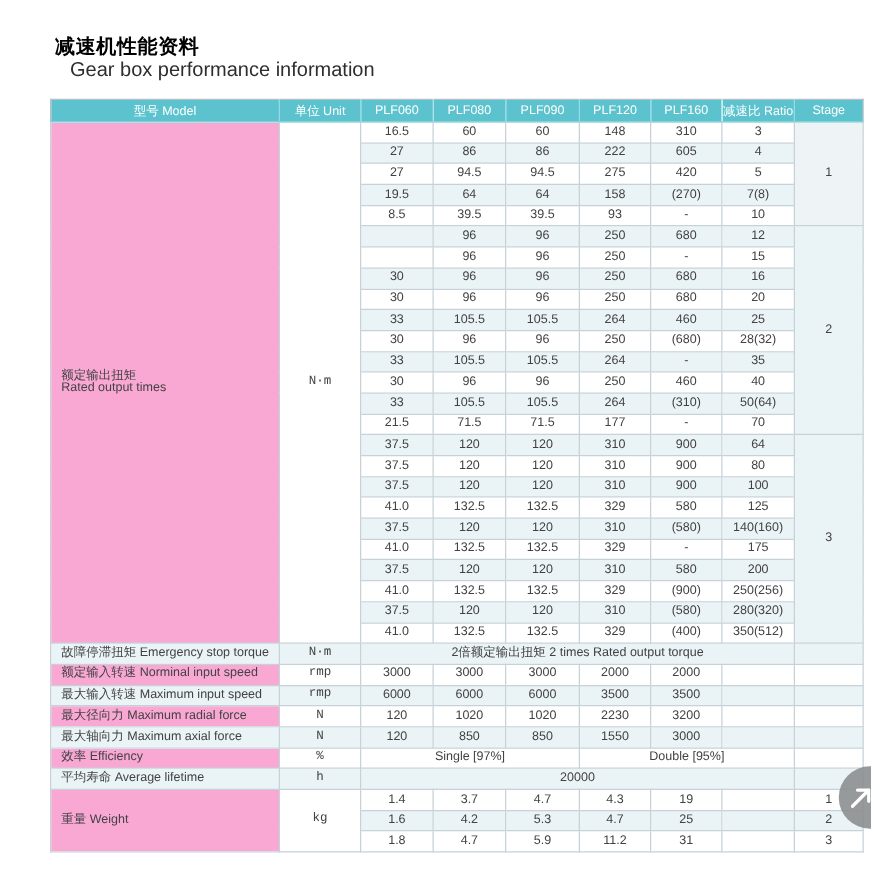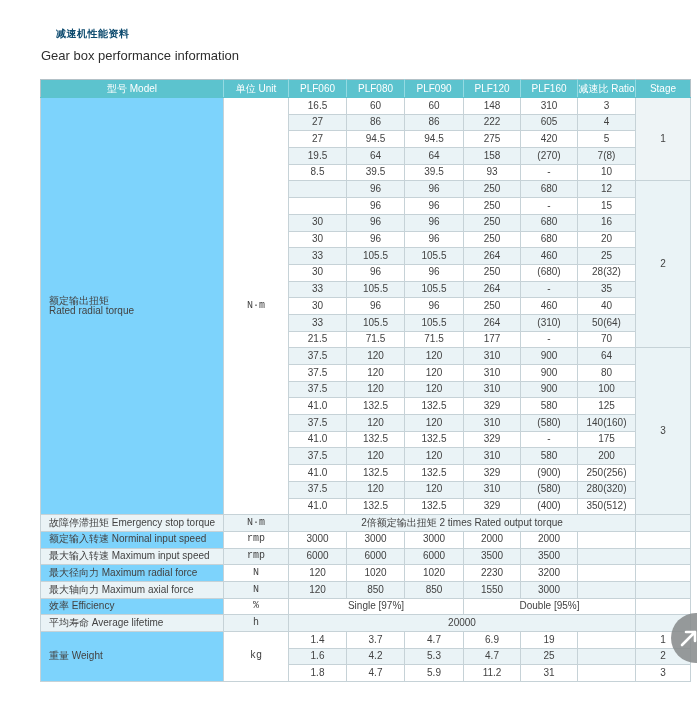--- a/index.html
+++ b/index.html
@@ -4,27 +4,27 @@
 <style>
   * { margin: 0; padding: 0; box-sizing: border-box; }
   html, body { background: #ffffff; }
   body {
     width: 697px; height: 702px;
     position: relative; overflow: hidden;
     font-family: "Liberation Sans", "DejaVu Sans", sans-serif;
     color: #3f3f3f;
   }
   .title {
-    position: absolute; left: 56px; top: 27px;
-    font-size: 10px; font-weight: bold; color: #0c4a6e;
+    position: absolute; left: 44px; top: 27px;
+    font-size: 16px; font-weight: bold; color: #000000;
     letter-spacing: 0.5px;
   }
   .subtitle {
-    position: absolute; left: 41px; top: 48px;
-    font-size: 13px; color: #2e2e2e;
+    position: absolute; left: 56px; top: 48px;
+    font-size: 16px; color: #2e2e2e;
   }
   table#perf-table {
     position: absolute; left: 40px; top: 79px; width: 650px;
     border-collapse: collapse; table-layout: fixed;
     font-size: 10px; color: #424242;
     border: 1px solid #b3c1c7;
   }
   #perf-table th {
     background: #5cc3ce; color: #ffffff; font-weight: normal;
     height: 18px; font-size: 10px; text-align: center;
@@ -34,21 +34,21 @@
   #perf-table th:first-child { border-left: none; }
   #perf-table td {
     border: 1px solid #c6d2d7;
     height: 16.7px; line-height: 1.05;
     text-align: center; padding: 0 2px;
     background: #ffffff;
     overflow: hidden; white-space: nowrap;
   }
   #perf-table tr.alt td { background: #eaf3f6; }
   #perf-table td.label-cell {
-    text-align: left; padding-left: 8px; background: #7dd3fc;
+    text-align: left; padding-left: 8px; background: #f9a8d4;
     white-space: normal;
   }
   #perf-table td.unit-cell { background: #ffffff; font-family: Liberation Mono, monospace; }
   #perf-table td.stage-cell { background: #eef4f6; }
   .fab {
     position: absolute; left: 671px; top: 613px;
     width: 50px; height: 50px; border-radius: 50%;
     background: rgba(137,140,141,0.88);
     border: none; cursor: pointer;
     display: flex; align-items: center; justify-content: center;
@@ -83,21 +83,21 @@
         <th>PLF120</th>
         <th>PLF160</th>
         <th>减速比 Ratio</th>
         <th>Stage</th>
       </tr>
   </thead>
   <tbody id="perf-tbody">
       <tr>
         <td rowspan="25" class="label-cell">
           <div>额定输出扭矩</div>
-          <div>Rated radial torque</div>
+          <div>Rated output times</div>
         </td>
         <td rowspan="25" class="unit-cell">N·m</td>
         <td>16.5</td>
         <td>60</td>
         <td>60</td>
         <td>148</td>
         <td>310</td>
         <td>3</td>
         <td rowspan="5" class="stage-cell">1</td>
       </tr>
@@ -357,21 +357,21 @@
         <td class="unit-cell">h</td>
         <td colspan="6">20000</td>
         <td></td>
       </tr>
       <tr>
         <td rowspan="3" class="label-cell">重量 Weight</td>
         <td rowspan="3" class="unit-cell">kg</td>
         <td>1.4</td>
         <td>3.7</td>
         <td>4.7</td>
-        <td>6.9</td>
+        <td>4.3</td>
         <td>19</td>
         <td></td>
         <td>1</td>
       </tr>
       <tr class="alt">
         <td>1.6</td>
         <td>4.2</td>
         <td>5.3</td>
         <td>4.7</td>
         <td>25</td>

